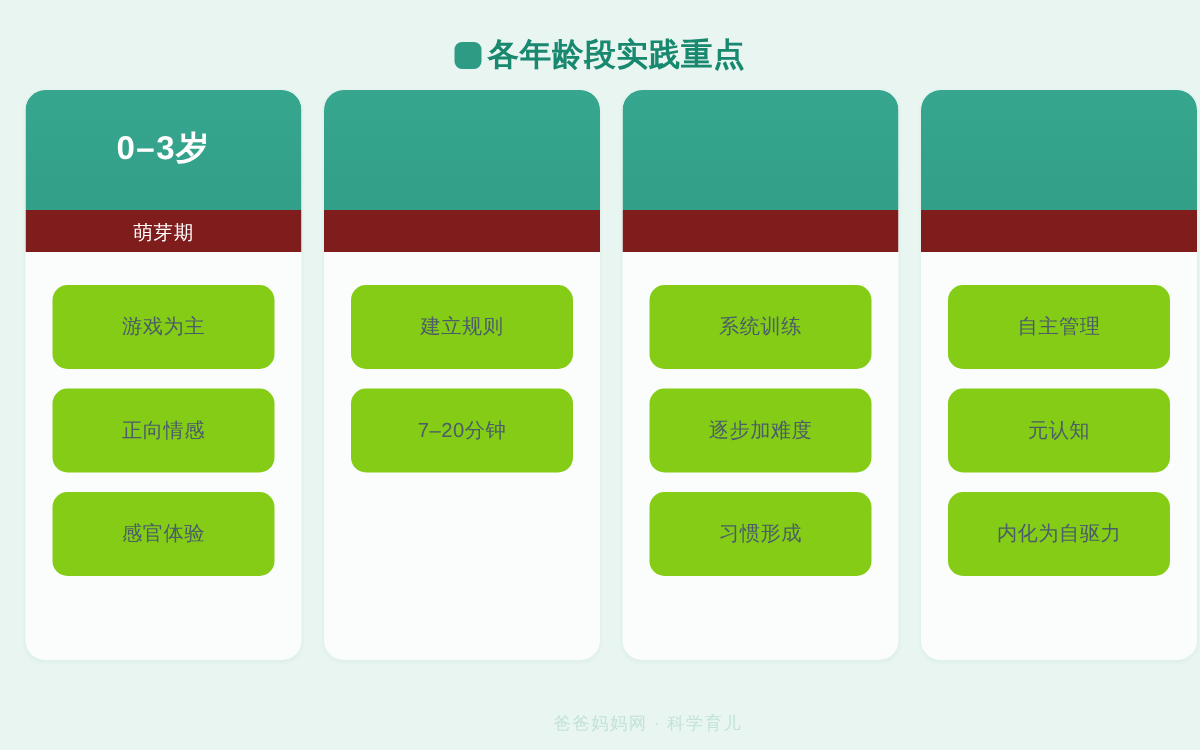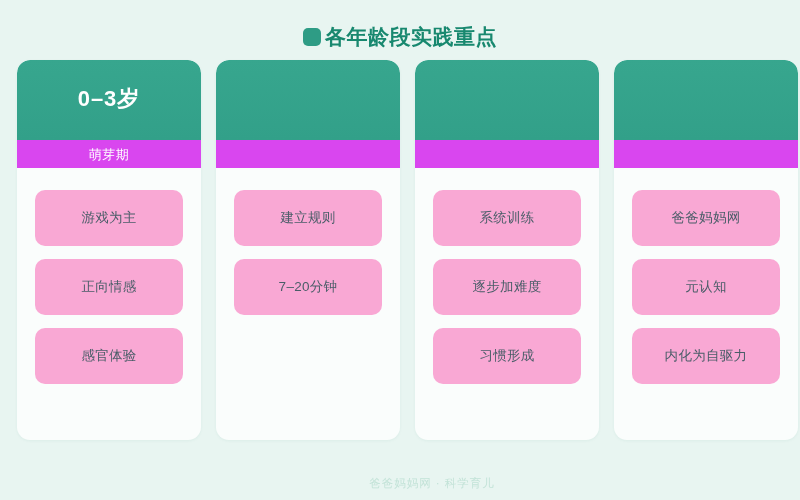--- a/index.html
+++ b/index.html
@@ -81,21 +81,21 @@
     color: #ffffff;
     font-size: 22px;
     font-weight: bold;
     letter-spacing: 1px;
     line-height: 1;
   }
 
   .card-subheader {
     flex: 0 0 28px;
     height: 28px;
-    background: #d946ef;
+    background: #7f1d1d;
     display: flex;
     align-items: center;
     justify-content: center;
   }
   .card-stage {
     color: #ffffff;
     font-size: 13px;
     line-height: 1;
     letter-spacing: 0.5px;
   }
@@ -104,21 +104,21 @@
     flex: 1 1 auto;
     padding: 22px 18px 0 18px;
     box-sizing: border-box;
     display: flex;
     flex-direction: column;
     gap: 13px;
   }
   .chip {
     height: 56px;
     border-radius: 10px;
-    background: #f9a8d4;
+    background: #84cc16;
     display: flex;
     align-items: center;
     justify-content: center;
     box-sizing: border-box;
     padding: 0 6px;
   }
   .chip-label {
     font-size: 13.5px;
     color: #4a5d68;
     line-height: 1.2;
@@ -214,21 +214,21 @@
 
   <div class="card">
     <div class="card-header">
       <span class="card-age"></span>
     </div>
     <div class="card-subheader">
       <span class="card-stage"></span>
     </div>
     <div class="card-body">
       <div class="chip">
-        <span class="chip-label">爸爸妈妈网</span>
+        <span class="chip-label">自主管理</span>
       </div>
       <div class="chip">
         <span class="chip-label">元认知</span>
       </div>
       <div class="chip">
         <span class="chip-label">内化为自驱力</span>
       </div>
     </div>
   </div>
 

